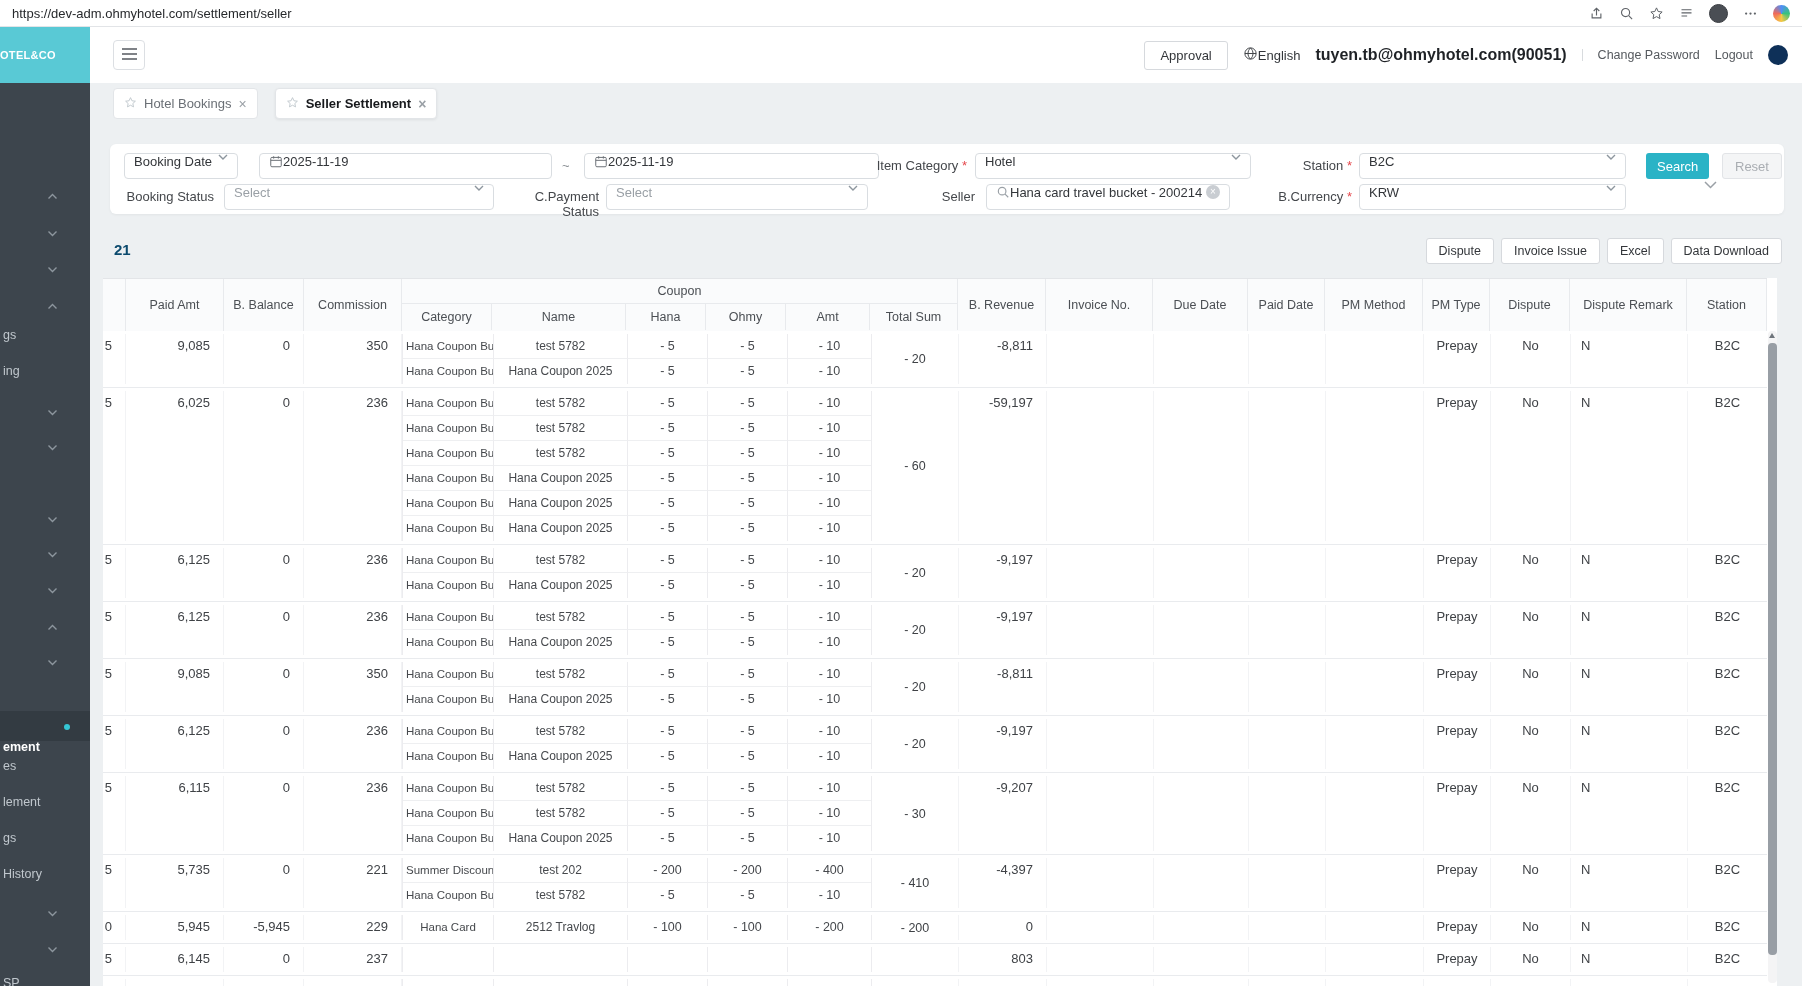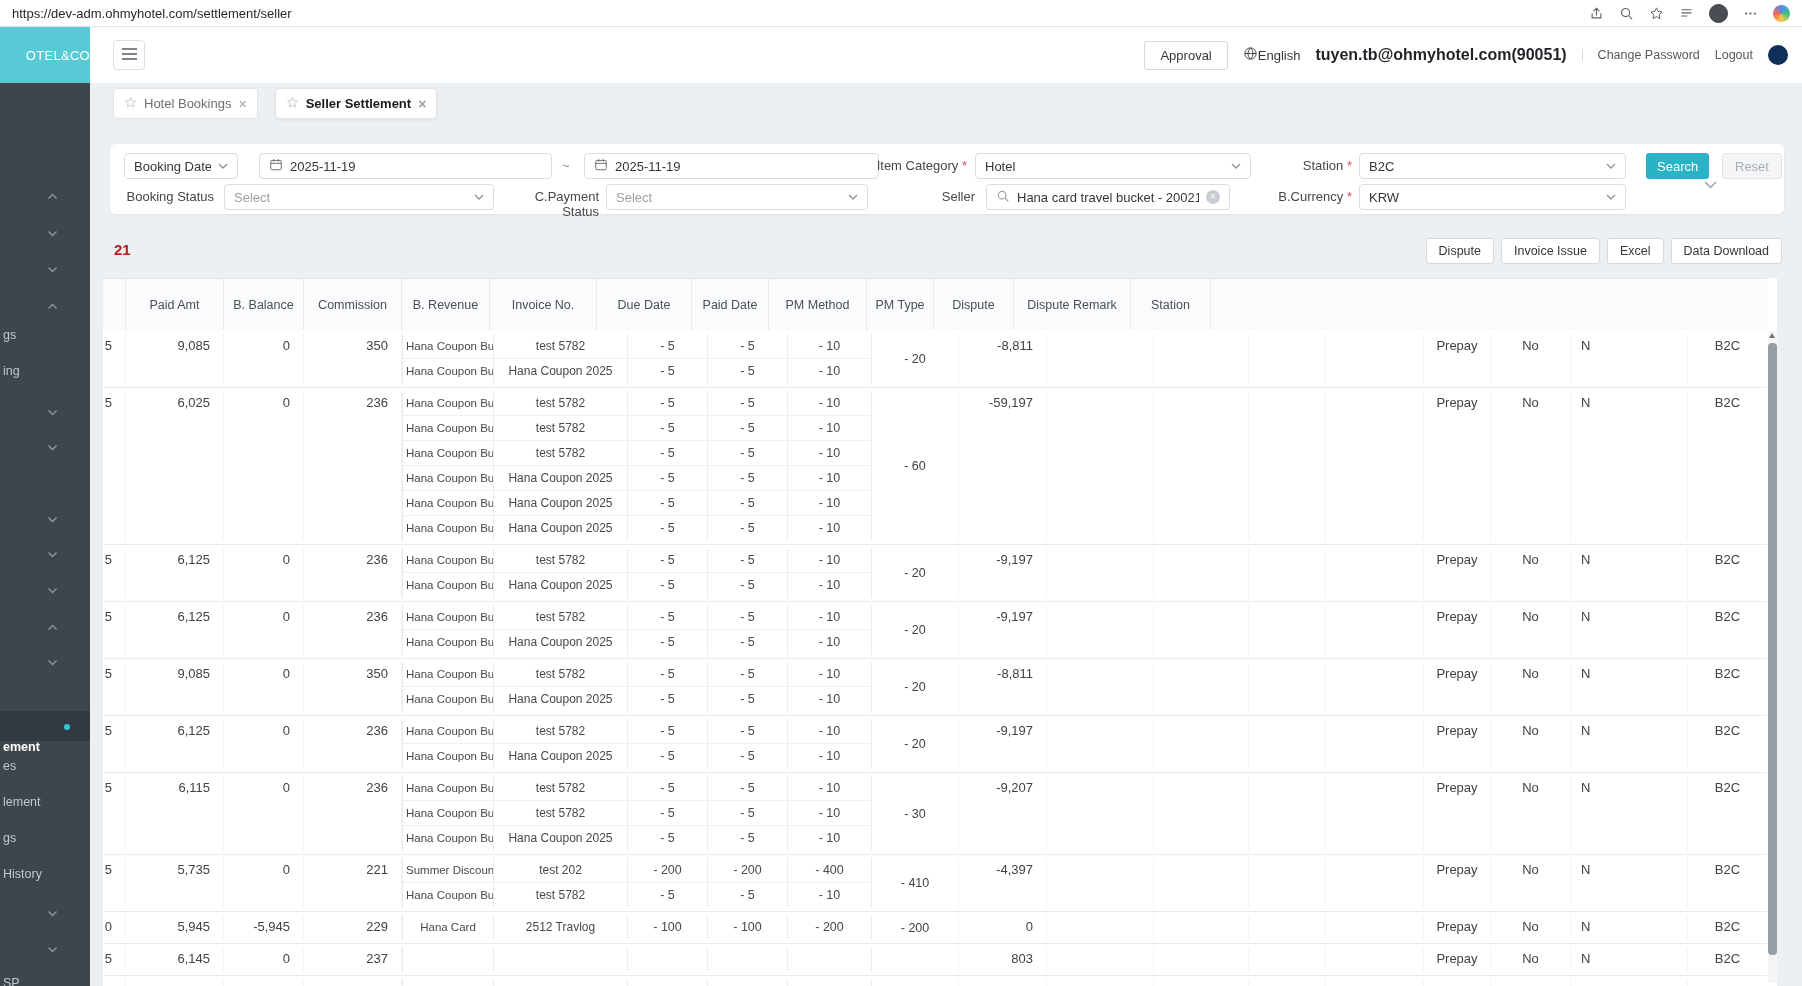--- a/index.html
+++ b/index.html
@@ -11,21 +11,21 @@
   .url{font-size:13px;color:#27292c;}
   .bicons{margin-left:auto;display:flex;align-items:center;gap:15px;}
   .bicon{display:flex;}
   .avatar-dark{width:17px;height:17px;border-radius:50%;background:#4a4e54;border:1px solid #3a3d42;display:inline-block;}
   .profile-sphere{width:17px;height:17px;border-radius:50%;display:inline-block;
     background:conic-gradient(#4f8ef7,#37c27d,#f7c844,#ef6a5a,#4f8ef7);}
 
   
   .app-header{position:absolute;left:0;top:27px;width:100%;height:56px;background:#fff;z-index:40;}
   .logo{position:absolute;left:0;top:0;width:90px;height:56px;background:var(--logo,#59c9d5);color:#fff;
-    font-weight:400;font-size:13px;display:flex;align-items:center;justify-content:flex-end;letter-spacing:.3px;}
+    font-weight:700;font-size:11px;display:flex;align-items:center;justify-content:flex-start;letter-spacing:.3px;}
   .hamburger{position:absolute;left:113px;top:13px;width:32px;height:30px;background:#fff;border:1px solid #dcdfe3;
     border-radius:4px;display:flex;align-items:center;justify-content:center;cursor:pointer;}
   .hdr-right{position:absolute;right:14px;top:0;height:100%;display:flex;align-items:center;gap:15px;}
   .btn-approval{border:1px solid #d6d9dd;background:#fff;border-radius:3px;padding:6px 15px;font-size:13px;color:#33363a;}
   .lang{display:flex;align-items:center;gap:0;font-size:13px;color:#33363a;}
   .email{font-size:16px;font-weight:700;color:#1f2226;}
   .vdiv{width:1px;height:12px;background:#d8dbde;}
   .hlink{font-size:12.5px;color:#55595e;text-decoration:none;}
   .theme-circle{width:20px;height:20px;border-radius:50%;background:#0e3058;}
 
@@ -43,37 +43,37 @@
   .tabs{position:absolute;left:23px;top:5px;display:flex;gap:17px;}
   .tab{height:29px;background:#fff;border:1px solid #e2e5e8;border-radius:4px;display:flex;align-items:center;
     gap:7px;padding:0 10px;font-size:13px;color:#6a6f75;}
   .tab.active{color:#17191c;font-weight:700;box-shadow:0 1px 3px rgba(0,0,0,.07);}
   .tclose{color:#9aa0a6;font-size:14px;line-height:1;}
 
   
   .filter-card{position:absolute;left:20px;top:61px;width:1674px;height:70px;background:#fff;border-radius:6px;
     box-shadow:0 1px 3px rgba(0,0,0,.05);}
   .fctl{position:absolute;height:26px;border:1px solid #d9dde1;border-radius:4px;background:#fff;display:flex;
-    align-items:center;box-sizing:border-box;padding:0 9px;font-size:13px;color:#33363a;gap:7px;}
+    align-items:flex-start;box-sizing:border-box;padding:0 9px;font-size:13px;color:#33363a;}
   .fctl .sval{flex:1;white-space:nowrap;overflow:hidden;}
   .fctl .chev{margin-left:auto;display:flex;}
   .placeholder{color:#9aa0a6;}
   .flabel{position:absolute;font-size:13px;color:#44474b;text-align:right;}
   .req{color:#e5484d;}
   .tilde{position:absolute;color:#8a8f94;font-size:13px;}
   .btn-search{position:absolute;height:26px;background:var(--accent,#2ab3c6);border:none;color:#fff;border-radius:3px;
     font-size:13px;padding:0 11px;}
   .btn-reset{position:absolute;height:26px;background:#f4f5f6;border:1px solid #e2e4e7;color:#a9adb2;border-radius:3px;
     font-size:13px;padding:0 12px;}
   .expand{position:absolute;display:flex;}
   .clear{width:14px;height:14px;border-radius:50%;background:#c9cdd2;color:#fff;font-size:10px;line-height:14px;
     text-align:center;flex:0 0 auto;}
 
   
-  .toolbar-count{position:absolute;left:24px;top:158px;font-size:15px;font-weight:700;color:#b91c1c;}
+  .toolbar-count{position:absolute;left:24px;top:158px;font-size:15px;font-weight:700;color:#0c4a6e;}
   .tb-buttons{position:absolute;right:20px;top:155px;display:flex;gap:7px;}
   .tb-buttons button{height:26px;background:#fff;border:1px solid #d6d9dd;border-radius:3px;font-size:12.5px;
     color:#33363a;padding:0 12px;}
 
   
   .table-panel{position:absolute;left:13px;top:195px;width:1674px;bottom:0;background:#fff;}
   .thead{display:flex;width:1664px;border-top:1px solid #e3e5e8;border-bottom:1px solid #e3e5e8;background:#fafbfc;}
   .th{box-sizing:border-box;border-right:1px solid #e8eaed;font-size:12.5px;color:#4b4f54;display:flex;
     align-items:center;justify-content:center;text-align:center;background:#fafbfc;flex:0 0 auto;}
   .th.span2{height:52px;}
@@ -372,20 +372,31 @@
     <button>Excel</button>
     <button>Data Download</button>
   </div>
 
   <div class="table-panel">
     <div class="thead" id="thead">
         <div class="th span2 c-cut"></div>
         <div class="th span2 c-paid_amt">Paid Amt</div>
         <div class="th span2 c-b_balance">B. Balance</div>
         <div class="th span2 c-commission">Commission</div>
+        <div class="th-group">
+          <div class="group-top">Coupon</div>
+          <div class="group-sub">
+            <div class="th sub c-category">Category</div>
+            <div class="th sub c-name">Name</div>
+            <div class="th sub c-hana">Hana</div>
+            <div class="th sub c-ohmy">Ohmy</div>
+            <div class="th sub c-amt">Amt</div>
+            <div class="th sub c-total_sum">Total Sum</div>
+          </div>
+        </div>
         <div class="th span2 c-b_revenue">B. Revenue</div>
         <div class="th span2 c-invoice_no">Invoice No.</div>
         <div class="th span2 c-due_date">Due Date</div>
         <div class="th span2 c-paid_date">Paid Date</div>
         <div class="th span2 c-pm_method">PM Method</div>
         <div class="th span2 c-pm_type">PM Type</div>
         <div class="th span2 c-dispute">Dispute</div>
         <div class="th span2 c-dispute_remark">Dispute Remark</div>
         <div class="th span2 c-station">Station</div>
       </div>

